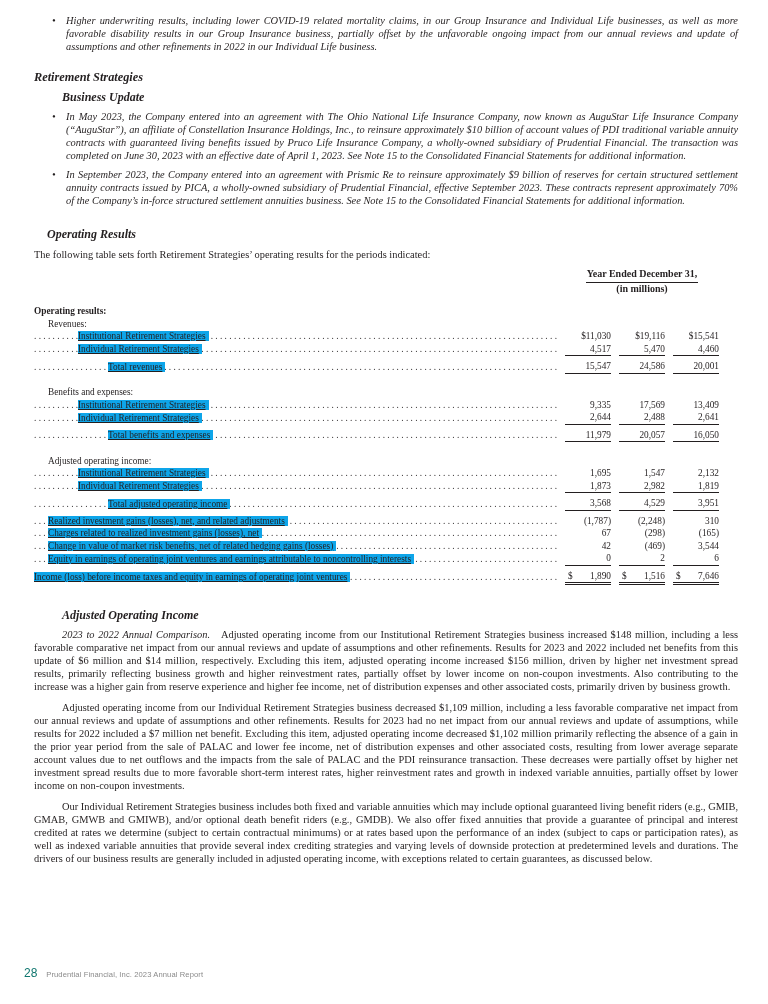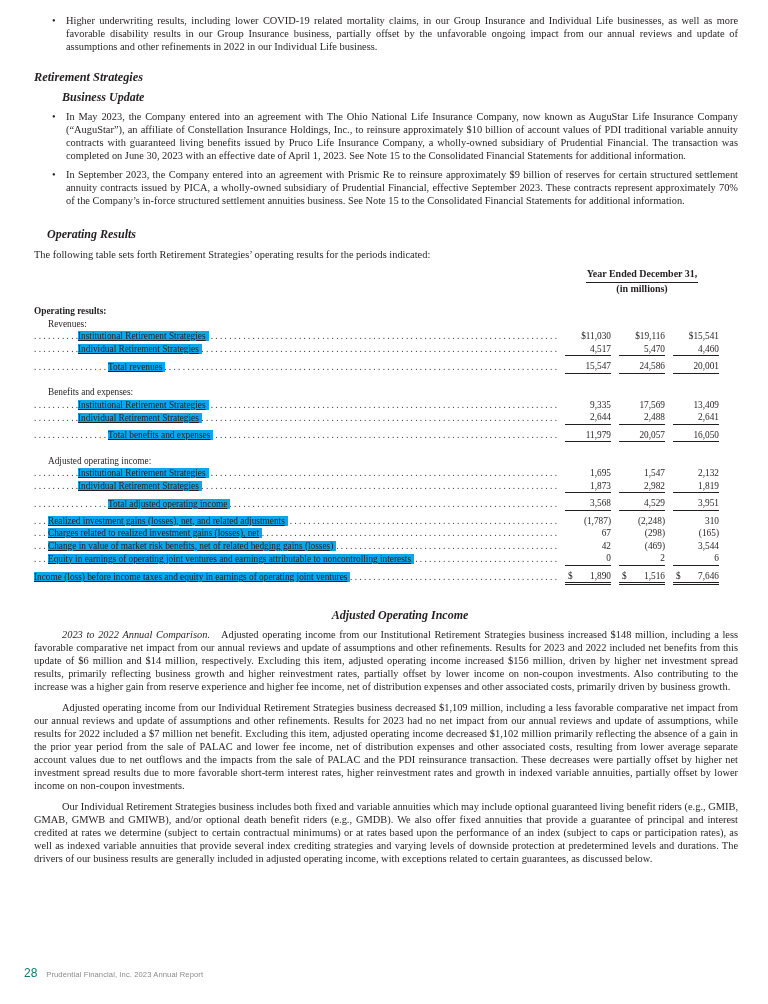--- a/index.html
+++ b/index.html
@@ -4,21 +4,21 @@
 <style>
   html, body { margin: 0; padding: 0; background: #ffffff; }
   body {
     width: 768px; height: 1004px; position: relative; overflow: hidden;
     font-family: "Liberation Serif", "DejaVu Serif", serif;
     color: #231f20; font-size: 10.4px; line-height: 13px;
   }
   .page { position: absolute; left: 34px; top: 14px; width: 704px; }
   p { margin: 0; text-align: justify; }
   .bullets { list-style: none; margin: 0; padding: 0; }
-  .bullets li { position: relative; padding-left: 20px; margin-left: 12px; text-align: justify; }
+  .bullets li { position: relative; padding-left: 20px; margin-left: 12px; text-align: justify; font-style: italic; }
   .bullets li + li { margin-top: 6px; }
   .bullets li::before { content: "\2022"; position: absolute; left: 6px; top: 0; }
   .sec-title { font-weight: bold; font-style: italic; font-size: 12.3px; margin: 0; }
   .sub-title { font-style: italic; font-size: 12px; margin: 0 0 0 28px; }
   .sub-title.op { margin-left: 13px; }
   .indent-para { text-indent: 28px; }
   .intro { margin-left: 27px; }
 
   table.fin { border-collapse: collapse; width: 669px; margin-left: 0; table-layout: fixed; font-size: 9.3px; }
   table.fin td { padding: 0; height: 12.5px; line-height: 12.5px; vertical-align: bottom; white-space: nowrap; }
@@ -256,21 +256,21 @@
           <td></td>
       <td class="col-num dbl"><span class="dollar">$</span><span>1,890</span></td>
           <td></td>
       <td class="col-num dbl"><span class="dollar">$</span><span>1,516</span></td>
           <td></td>
       <td class="col-num dbl"><span class="dollar">$</span><span>7,646</span></td>
     </tr>
   </tbody>
     </table>
 
-  <h3 class="sub-title" style="margin-top:24px; margin-bottom:6px;text-align:center;">Adjusted Operating Income</h3>
+  <h3 class="sub-title" style="margin-top:24px; margin-bottom:6px;">Adjusted Operating Income</h3>
 
   <p class="indent-para" style="margin-bottom:8px;"><i>2023 to 2022 Annual Comparison.</i>&nbsp;&nbsp;&nbsp;<span>Adjusted operating income from our Institutional Retirement Strategies business increased $148 million, including a less favorable comparative net impact from our annual reviews and update of assumptions and other refinements. Results for 2023 and 2022 included net benefits from this update of $6 million and $14 million, respectively. Excluding this item, adjusted operating income increased $156 million, driven by higher net investment spread results, primarily reflecting business growth and higher reinvestment rates, partially offset by lower income on non-coupon investments. Also contributing to the increase was a higher gain from reserve experience and higher fee income, net of distribution expenses and other associated costs, primarily driven by business growth.</span></p>
 
   <p class="indent-para" style="margin-bottom:8px;">Adjusted operating income from our Individual Retirement Strategies business decreased $1,109 million, including a less favorable comparative net impact from our annual reviews and update of assumptions and other refinements. Results for 2023 had no net impact from our annual reviews and update of assumptions, while results for 2022 included a $7 million net benefit. Excluding this item, adjusted operating income decreased $1,102 million primarily reflecting the absence of a gain in the prior year period from the sale of PALAC and lower fee income, net of distribution expenses and other associated costs, resulting from lower average separate account values due to net outflows and the impacts from the sale of PALAC and the PDI reinsurance transaction. These decreases were partially offset by higher net investment spread results due to more favorable short-term interest rates, higher reinvestment rates and growth in indexed variable annuities, partially offset by lower income on non-coupon investments.</p>
 
   <p class="indent-para">Our Individual Retirement Strategies business includes both fixed and variable annuities which may include optional guaranteed living benefit riders (e.g., GMIB, GMAB, GMWB and GMIWB), and/or optional death benefit riders (e.g., GMDB). We also offer fixed annuities that provide a guarantee of principal and interest credited at rates we determine (subject to certain contractual minimums) or at rates based upon the performance of an index (subject to caps or participation rates), as well as indexed variable annuities that provide several index crediting strategies and varying levels of downside protection at predetermined levels and durations. The drivers of our business results are generally included in adjusted operating income, with exceptions related to certain guarantees, as discussed below.</p>
 </div>
 
 <div class="footer">
   <span class="pg">28</span>

